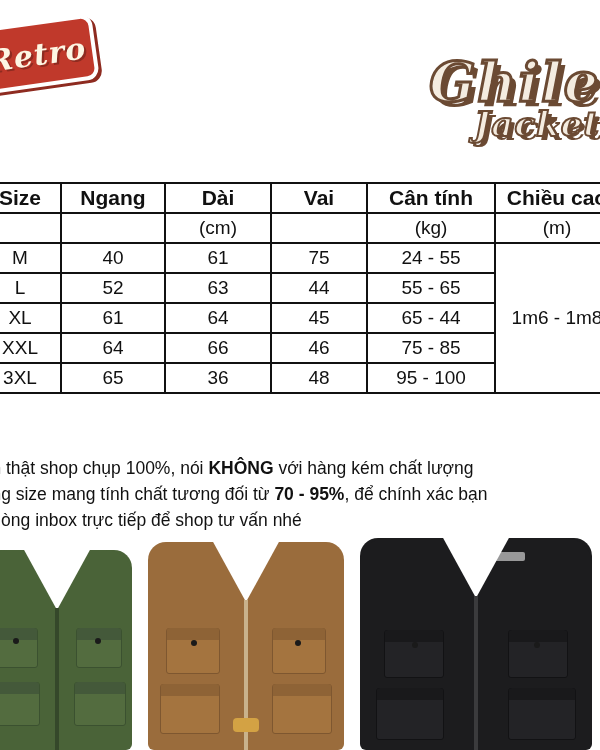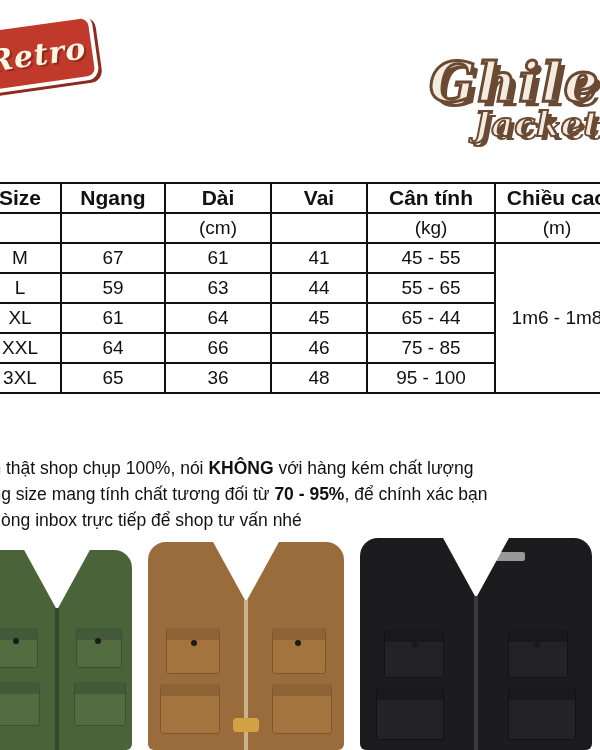--- a/index.html
+++ b/index.html
@@ -261,29 +261,29 @@
           <td class="unit"></td>
           <td class="unit">(cm)</td>
           <td class="unit"></td>
           <td class="unit">(kg)</td>
           <td class="unit">(m)</td>
         </tr>
       </thead>
       <tbody>
         <tr>
           <td>M</td>
-          <td>67</td>
+          <td>40</td>
           <td>61</td>
-          <td>41</td>
-          <td>45 - 55</td>
+          <td>75</td>
+          <td>24 - 55</td>
           <td class="merged-height" rowspan="5">1m6 - 1m8</td>
         </tr>
         <tr>
           <td>L</td>
-          <td>59</td>
+          <td>52</td>
           <td>63</td>
           <td>44</td>
           <td>55 - 65</td>
         </tr>
         <tr>
           <td>XL</td>
           <td>61</td>
           <td>64</td>
           <td>45</td>
           <td>65 - 44</td>

